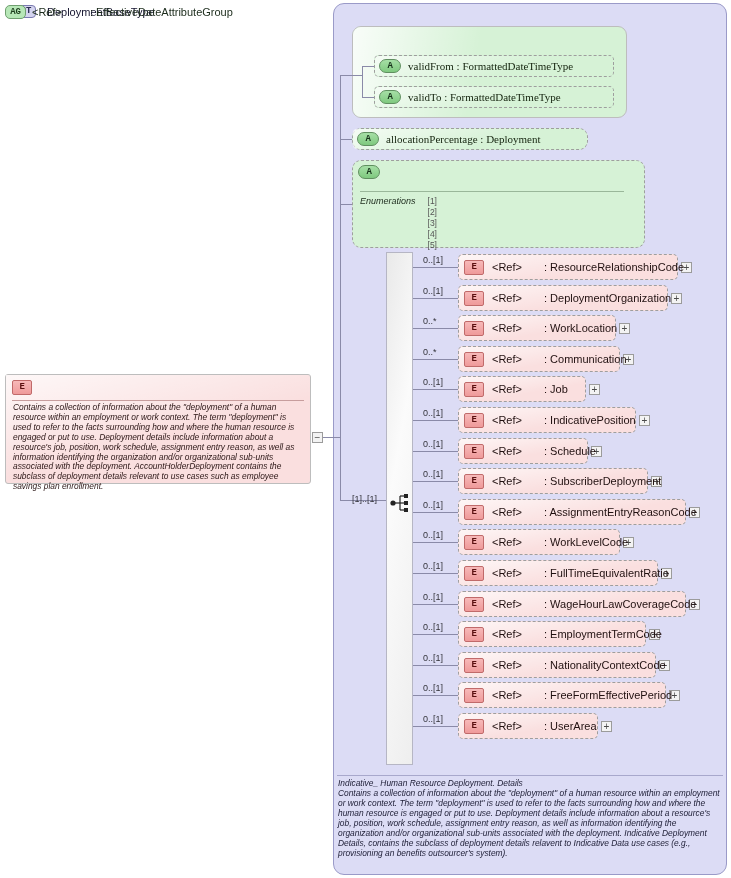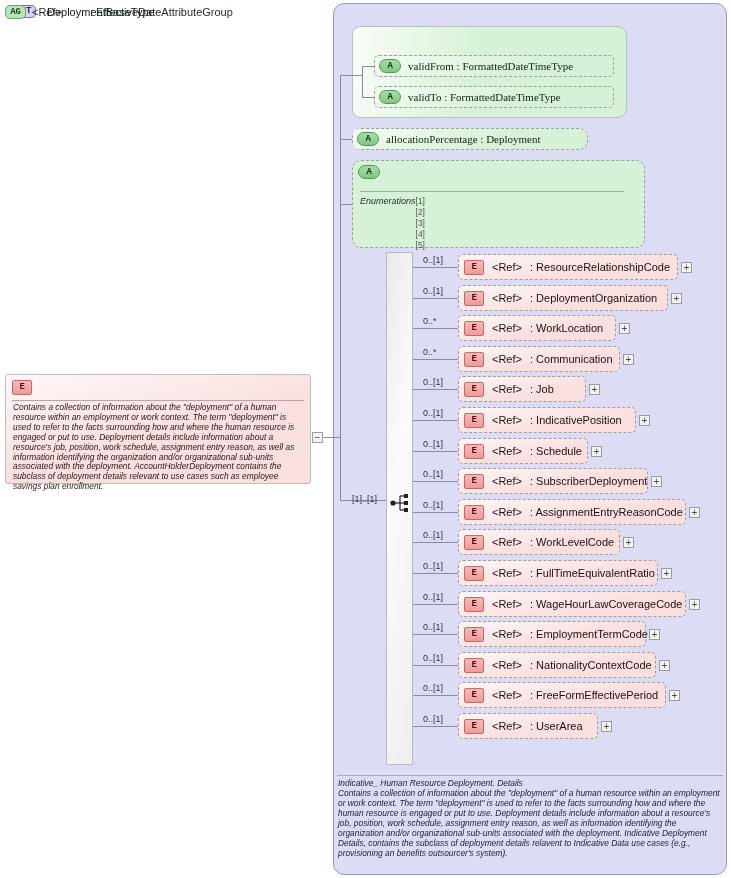--- a/index.html
+++ b/index.html
@@ -127,20 +127,21 @@
     position: absolute; left: 5px; top: 4px;
     display: flex; align-items: center; gap: 7px;
   }
   .enum-wrap {
     position: absolute;
     left: 7px; top: 27px;
     right: 20px;
     border-top: 1px solid #9ab79a;
     padding-top: 4px;
     display: flex;
+    gap: 12px;
   }
   .enum-label {
     font-size: 9px;
     font-style: italic;
     color: #1c2a1c;
     white-space: nowrap;
   }
   .enum-items { display: flex; flex-direction: column; gap: 1px; }
   .enum-item { font-size: 8.5px; color: #555; line-height: 10px; }
 
@@ -173,20 +174,21 @@
   }
   .el-ref {
     font-size: 11px; color: #201010;
     position: relative; z-index: 2;
     white-space: nowrap;
   }
   .el-name {
     font-size: 11px; color: #201010;
     position: relative; z-index: 2;
     white-space: nowrap;
+    margin-left: 14px;
   }
   .mult {
     position: absolute;
     font-size: 9px;
     color: #33333a;
     white-space: nowrap;
   }
   .plusbox {
     position: absolute;
     width: 11px; height: 11px;

